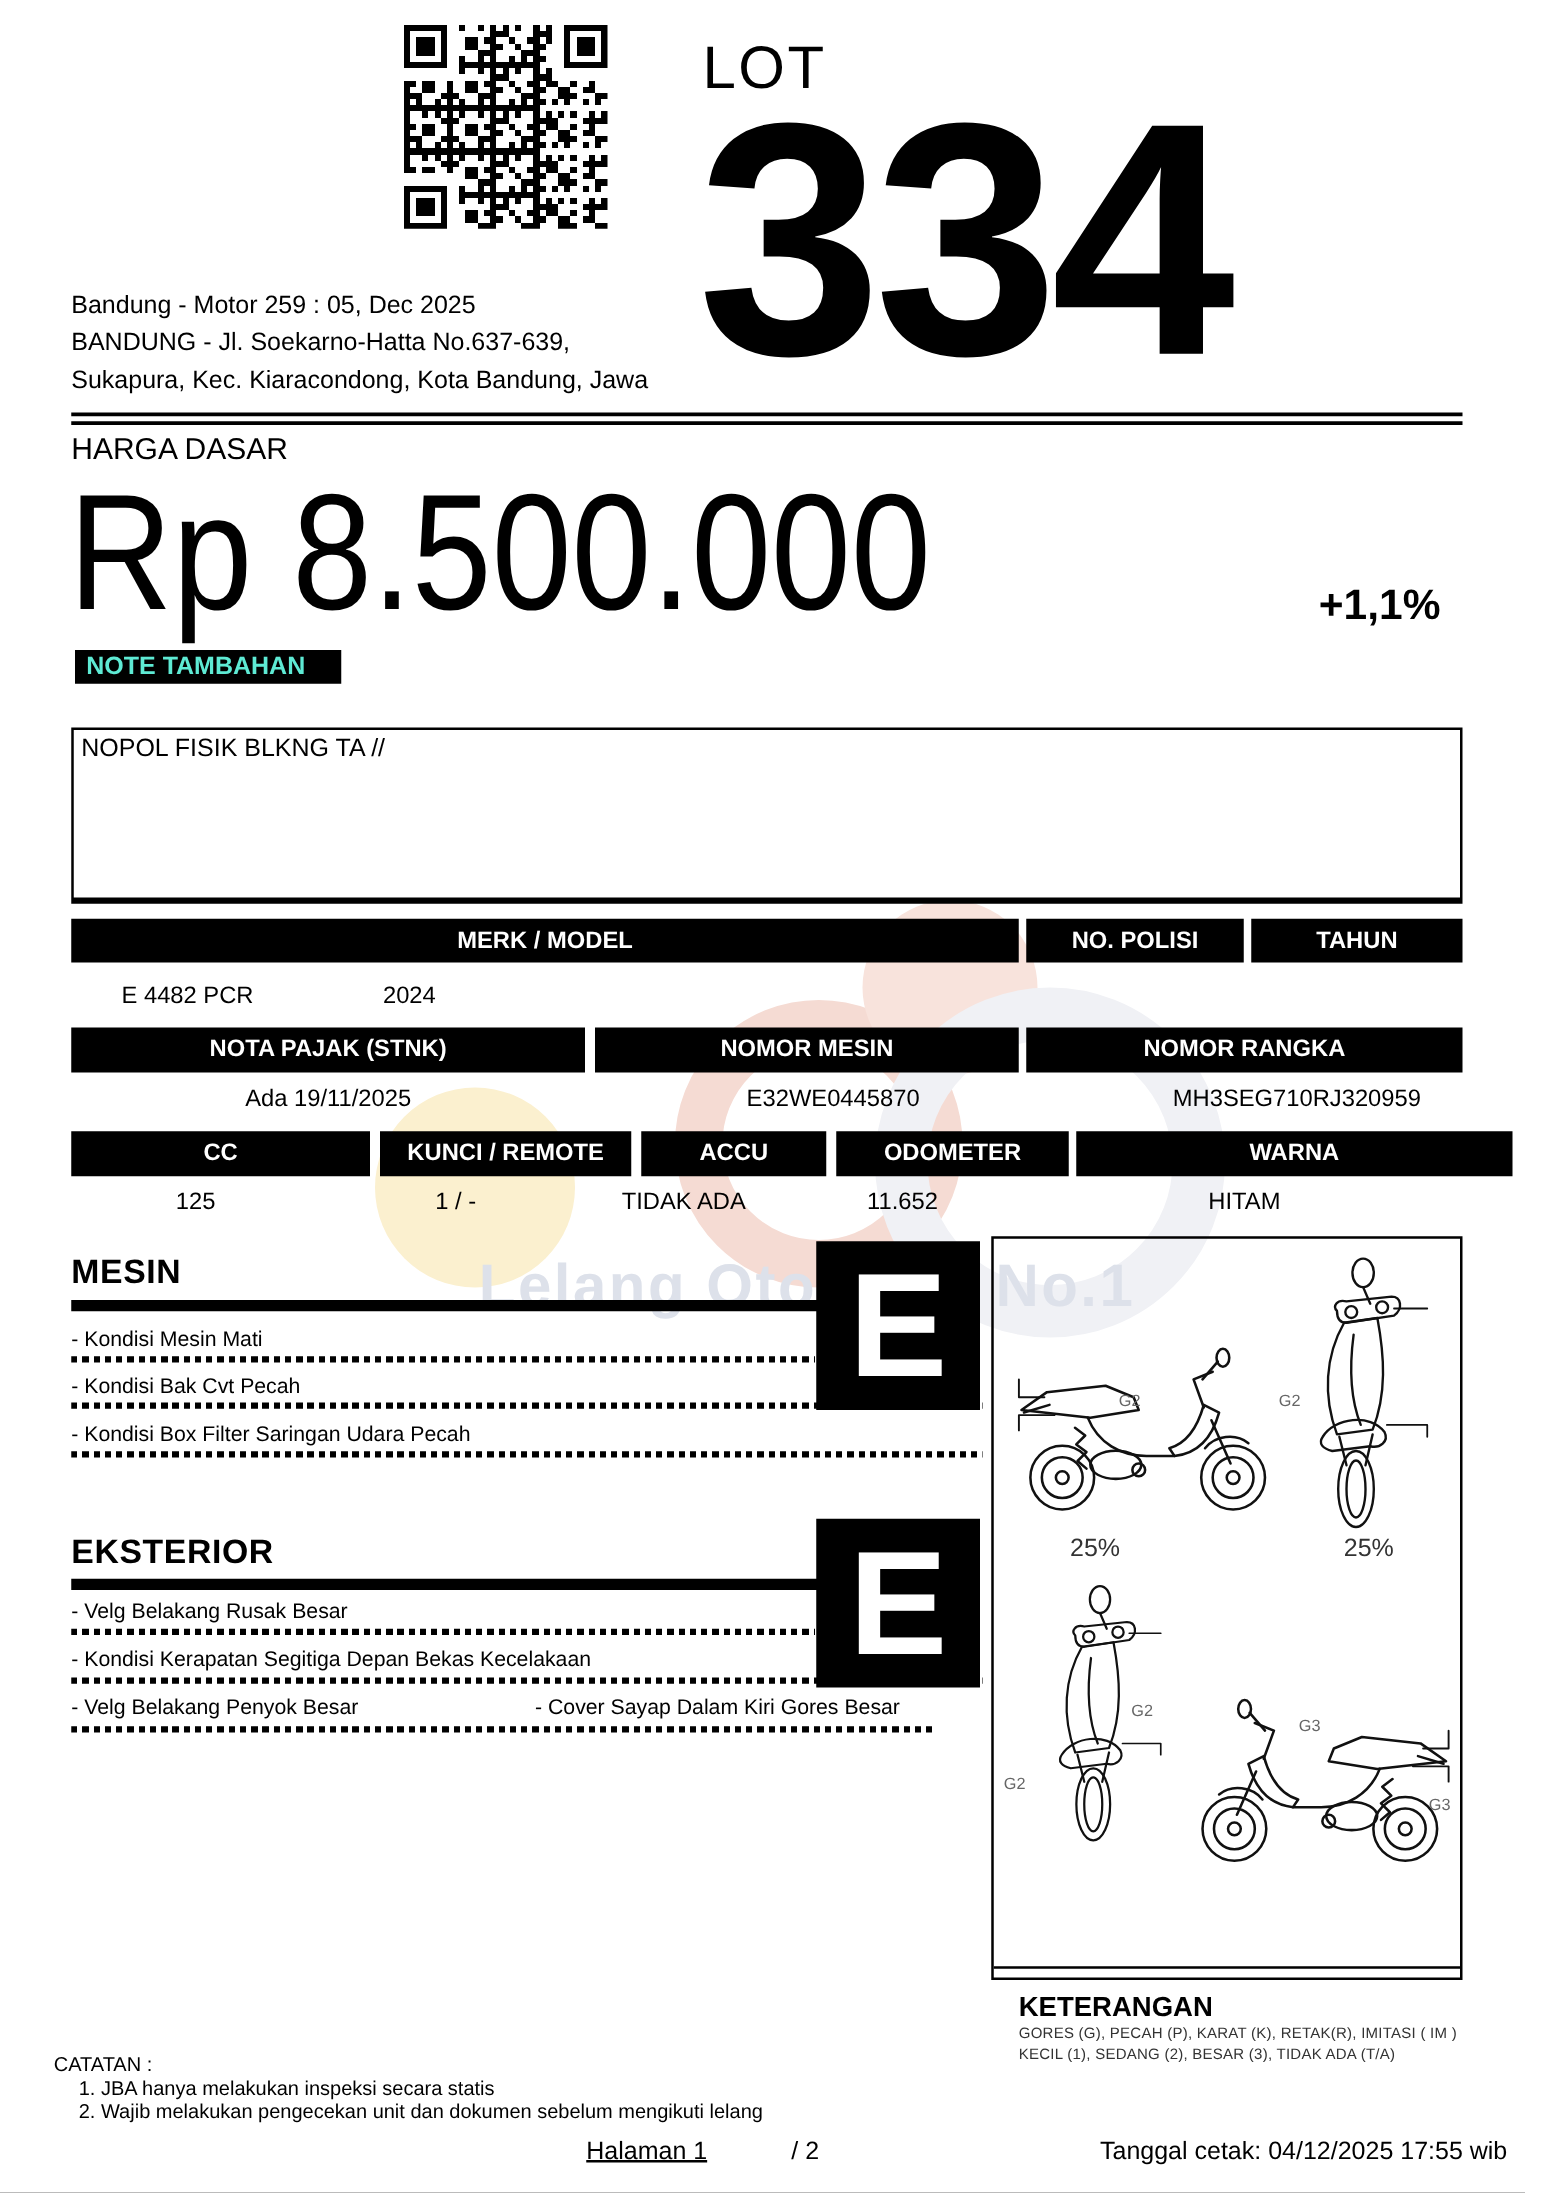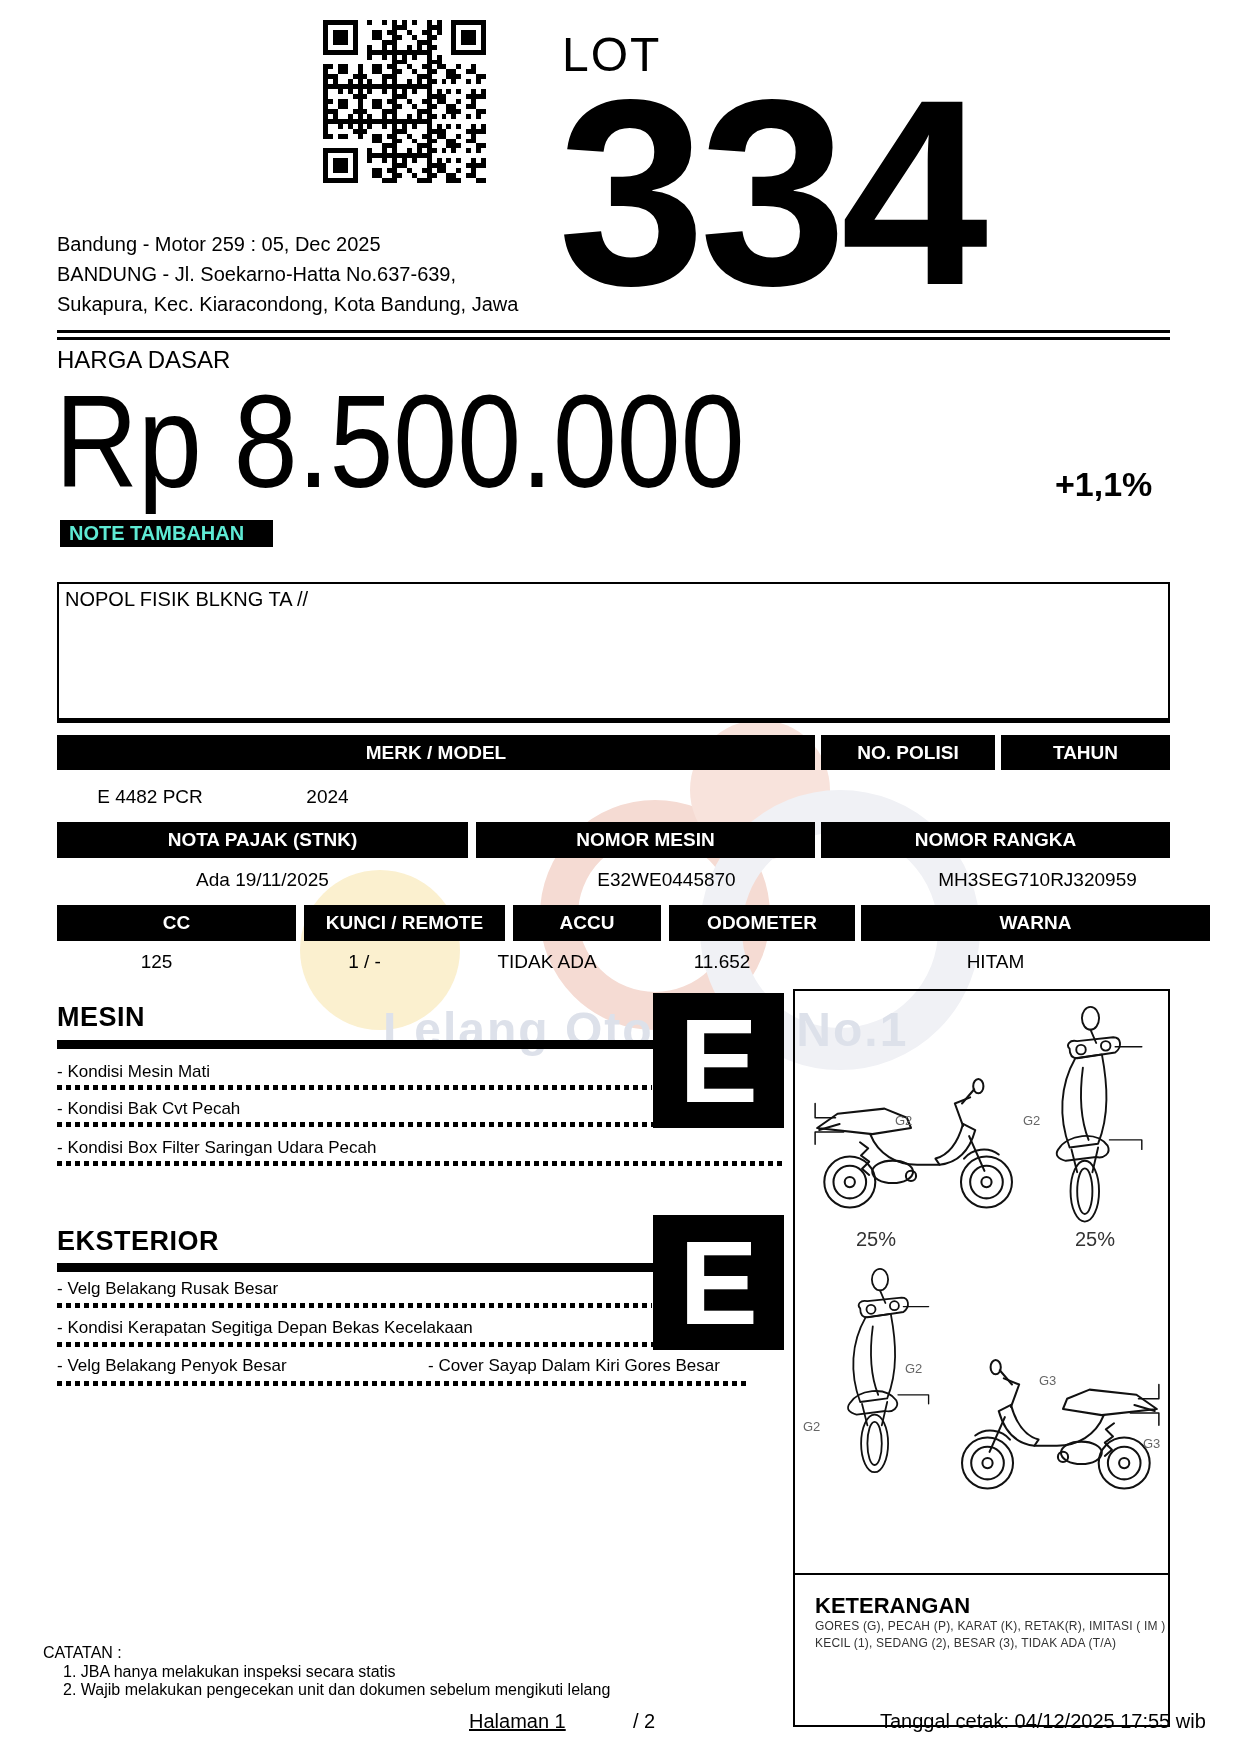--- a/index.html
+++ b/index.html
@@ -195,21 +195,21 @@
         <ellipse cx="44" cy="196" rx="15" ry="32"></ellipse>
           <ellipse cx="44" cy="196" rx="8" ry="24"></ellipse>
         <path d="M30 152 L36 176"></path>
           <path d="M58 150 L52 176"></path>
         <path d="M76 44 L104 44" stroke-width="1.5"></path>
         <path d="M70 142 L104 142 L104 152" stroke-width="1.5"></path>
       </g>
     </defs>
   </svg>
 
-  <div class="abs panel" style="left:793px;top:989px;width:377px;height:738px;">
+  <div class="abs panel" style="left:793px;top:989px;width:377px;height:595px;">
     <svg class="abs" style="left:0;top:6px;" width="373" height="234" viewBox="0 0 373 234">
       <use href="#side-scooter" transform="translate(14,80) scale(1.02)"></use>
       <use href="#front-scooter" transform="translate(248,8) scale(0.95)"></use>
       <text x="100" y="128" font-size="13" fill="#666">G2</text>
       <text x="228" y="128" font-size="13" fill="#666">G2</text>
     </svg>
     <div class="abs pct-label" style="left:61px;top:237px;">25%</div>
     <div class="abs pct-label" style="left:280px;top:237px;">25%</div>
     <svg class="abs" style="left:0;top:272px;" width="373" height="300" viewBox="0 0 373 300">
       <use href="#front-scooter" transform="translate(40,4) scale(0.9)"></use>

